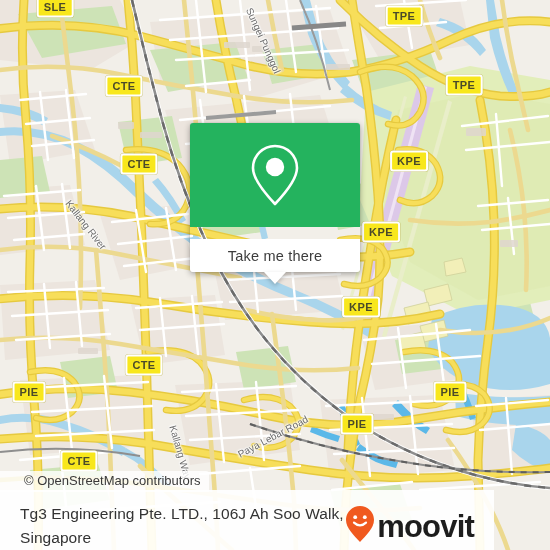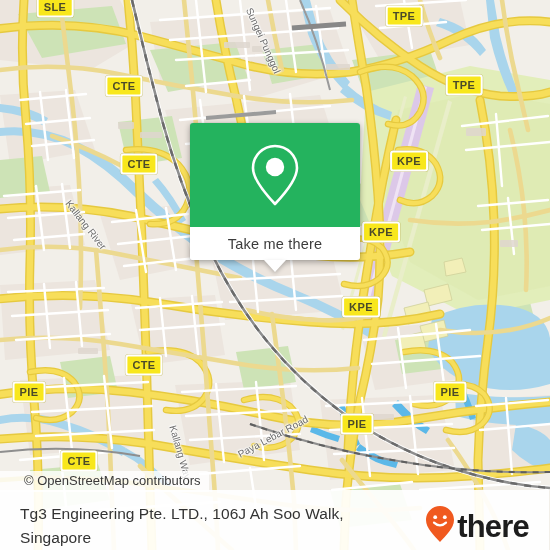--- a/index.html
+++ b/index.html
@@ -85,20 +85,21 @@
   #popup-image svg { display: block; }
 
   #popup-action {
     position: relative;
     height: 33px;
     background: #ffffff;
     border-radius: 0 0 3px 3px;
     display: flex;
     align-items: center;
     justify-content: center;
+    margin-top: 12px;
   }
 
   #popup-action-label {
     color: #3c3c3c;
     font-family: "Liberation Sans", sans-serif;
     font-size: 14.5px;
     letter-spacing: 0.2px;
   }
 
   #popup-tail {
@@ -126,21 +127,21 @@
     line-height: 16px;
     white-space: nowrap;
     border-radius: 0 3px 0 0;
   }
 
   
   #footer {
     position: absolute;
     left: 0;
     top: 490px;
-    width: 549px;
+    width: 494px;
     height: 60px;
     background: rgba(255,255,255,0.92);
     box-sizing: border-box;
     padding: 12px 16px 0 20px;
     display: flex;
     align-items: flex-start;
     justify-content: space-between;
   }
 
   #footer-title {
@@ -520,17 +521,17 @@
     <div id="footer-title">Tg3 Engineering Pte. LTD., 106J Ah Soo Walk, Singapore</div>
     <div id="brand">
       <span>
         <svg width="30" height="38" viewBox="0 0 30 38" xmlns="http://www.w3.org/2000/svg">
           <path d="M15 1 C7.3 1 1 7.3 1 15 C1 23 9 30.5 15 37 C21 30.5 29 23 29 15 C29 7.3 22.7 1 15 1 Z" fill="#f0591f"></path>
           <circle cx="10.2" cy="12.2" r="1.9" fill="#ffffff"></circle>
           <circle cx="19.8" cy="12.2" r="1.9" fill="#ffffff"></circle>
           <path d="M9 17.6 Q15 23.2 21 17.6" fill="none" stroke="#ffffff" stroke-width="2.2" stroke-linecap="round"></path>
         </svg>
       </span>
-      <span id="brand-wordmark">there</span>
+      <span id="brand-wordmark">moovit</span>
     </div>
   </div>
 
 </div>
 
 </body></html>

